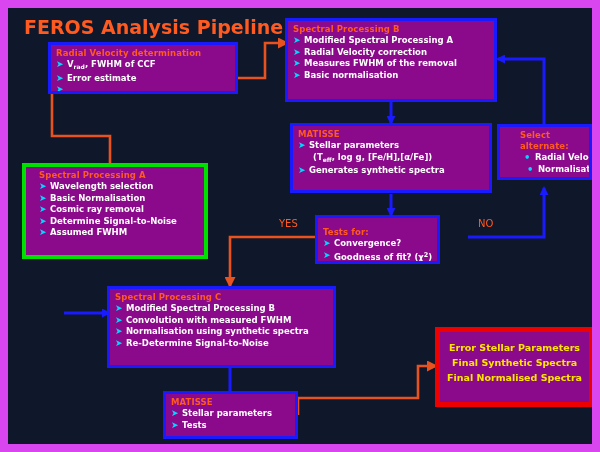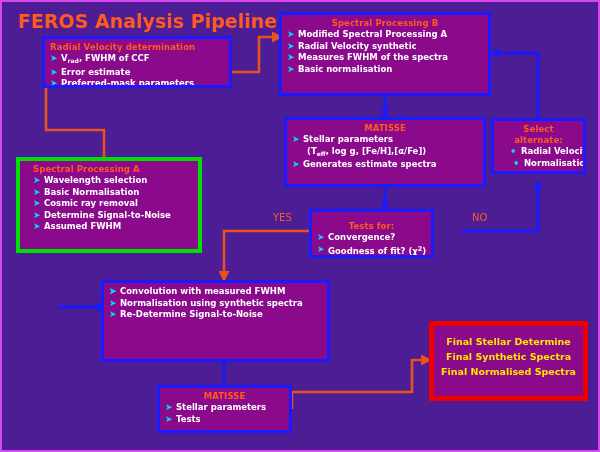--- a/index.html
+++ b/index.html
@@ -1,27 +1,27 @@
 <!DOCTYPE html>
 <html><head>
 <meta charset="utf-8">
 <style>
   html,body{margin:0;padding:0;background:#ffffff;}
   body{font-family:"DejaVu Sans","Liberation Sans",sans-serif;}
   #canvas{
-    position:relative;width:600px;height:452px;background:#4c1d95;
-    border:2px solid #d946ef;box-sizing:border-box;overflow:hidden;
+    position:relative;width:600px;height:452px;background:#0f172a;
+    border:8px solid #d946ef;box-sizing:border-box;overflow:hidden;
   }
   #svg-layer{position:absolute;left:0;top:0;width:600px;height:452px;}
   .box{position:absolute;box-sizing:border-box;background:#8b0a8b;
        color:#ffffff;overflow:hidden;}
   .box.blue{border:3px solid #1a1aff;}
   .box.green{border:4px solid #00e000;}
   .box.red{border:5px solid #ee0000;}
-  .box-title{color:#ff5a1f;font-weight:bold;text-align:center;
+  .box-title{color:#ff5a1f;font-weight:bold;text-align:left;
              font-size:8.5px;letter-spacing:.1px;line-height:11px;}
   .box-title.left{text-align:left;}
   ul.items{list-style:none;margin:0;padding:0;}
   ul.items li{font-size:8.5px;font-weight:bold;color:#ffffff;
               line-height:11.5px;white-space:nowrap;position:relative;
               padding-left:11px;}
   ul.items li .bullet{position:absolute;left:0;top:0;color:#00d8ff;
               font-size:9px;line-height:11.5px;}
   ul.items li.cont{padding-left:15px;}
   ul.items.dot li .bullet{color:#00d8ff;font-size:10px;}
@@ -76,44 +76,44 @@
     </g>
   </svg>
 
   <div id="title">FEROS Analysis Pipeline</div>
 
   <div class="box blue" style="left:40px;top:34px;width:190px;height:52px;padding:3px 5px;">
     <div class="box-title left">Radial Velocity determination</div>
     <ul class="items">
       <li><span class="bullet">➤</span><span>V<span class="sub">rad</span>, FWHM of CCF</span></li>
       <li><span class="bullet">➤</span><span>Error estimate</span></li>
-      <li><span class="bullet">➤</span><span>Preferred-mask parameters</span></li>
+      <li><span class="bullet">➤</span></li>
     </ul>
   </div>
 
   <div class="box blue" style="left:277px;top:10px;width:212px;height:84px;padding:3px 5px;">
     <div class="box-title">Spectral Processing B</div>
     <ul class="items">
       <li><span class="bullet">➤</span><span>Modified Spectral Processing A</span></li>
-      <li><span class="bullet">➤</span><span>Radial Velocity synthetic</span></li>
-      <li><span class="bullet">➤</span><span>Measures FWHM of the spectra</span></li>
+      <li><span class="bullet">➤</span><span>Radial Velocity correction</span></li>
+      <li><span class="bullet">➤</span><span>Measures FWHM of the removal</span></li>
       <li><span class="bullet">➤</span><span>Basic normalisation</span></li>
     </ul>
   </div>
 
   <div class="box blue" style="left:282px;top:115px;width:202px;height:70px;padding:3px 5px;">
     <div class="box-title">MATISSE</div>
     <ul class="items">
       <li><span class="bullet">➤</span><span>Stellar parameters</span></li>
       <li class="cont"><span>(T<span class="sub">eff</span>, log g, [Fe/H],[α/Fe])</span></li>
-      <li><span class="bullet">➤</span><span>Generates estimate spectra</span></li>
+      <li><span class="bullet">➤</span><span>Generates synthetic spectra</span></li>
     </ul>
   </div>
 
-  <div class="box blue" style="left:489px;top:116px;width:95px;height:56px;padding:3px 12px;">
+  <div class="box blue" style="left:489px;top:116px;width:95px;height:56px;padding:3px 20px;">
     <div class="box-title">Select alternate:</div>
     <ul class="items dot" style="padding-left:4px;">
       <li><span class="bullet">•</span><span>Radial Velocity</span></li>
       <li style="padding-left:14px;"><span class="bullet" style="left:3px;">•</span><span>Normalisation</span></li>
     </ul>
   </div>
 
   <div class="box green" style="left:14px;top:155px;width:186px;height:96px;padding:3px 13px;">
     <div class="box-title left">Spectral Processing A</div>
     <ul class="items">
@@ -127,38 +127,39 @@
 
   <div class="box blue" style="left:307px;top:207px;width:125px;height:49px;padding:9px 5px;">
     <div class="box-title">Tests for:</div>
     <ul class="items">
       <li><span class="bullet">➤</span><span>Convergence?</span></li>
       <li><span class="bullet">➤</span><span>Goodness of fit? (χ<span class="sup">2</span>)</span></li>
     </ul>
   </div>
 
   <div class="box blue" style="left:99px;top:278px;width:229px;height:82px;padding:3px 5px;">
+    <div class="box-title">Spectral Processing C</div>
     <ul class="items">
-      <li><span class="bullet">➤</span></li>
+      <li><span class="bullet">➤</span><span>Modified Spectral Processing B</span></li>
       <li><span class="bullet">➤</span><span>Convolution with measured FWHM</span></li>
       <li><span class="bullet">➤</span><span>Normalisation using synthetic spectra</span></li>
       <li><span class="bullet">➤</span><span>Re-Determine Signal-to-Noise</span></li>
     </ul>
   </div>
 
   <div class="box blue" style="left:155px;top:383px;width:135px;height:48px;padding:3px 5px;">
     <div class="box-title">MATISSE</div>
     <ul class="items">
       <li><span class="bullet">➤</span><span>Stellar parameters</span></li>
       <li><span class="bullet">➤</span><span>Tests</span></li>
     </ul>
   </div>
 
   <div class="box red" style="left:427px;top:319px;width:159px;height:80px;padding:8px 4px;">
-    <div class="final-line">Final Stellar Determine</div>
+    <div class="final-line">Error Stellar Parameters</div>
     <div class="final-line">Final Synthetic Spectra</div>
     <div class="final-line">Final Normalised Spectra</div>
   </div>
 
   <div class="edge-label" style="left:271px;top:210px;">YES</div>
   <div class="edge-label" style="left:470px;top:210px;text-align:right;">NO</div>
 
 </div>
 
 </body></html>

